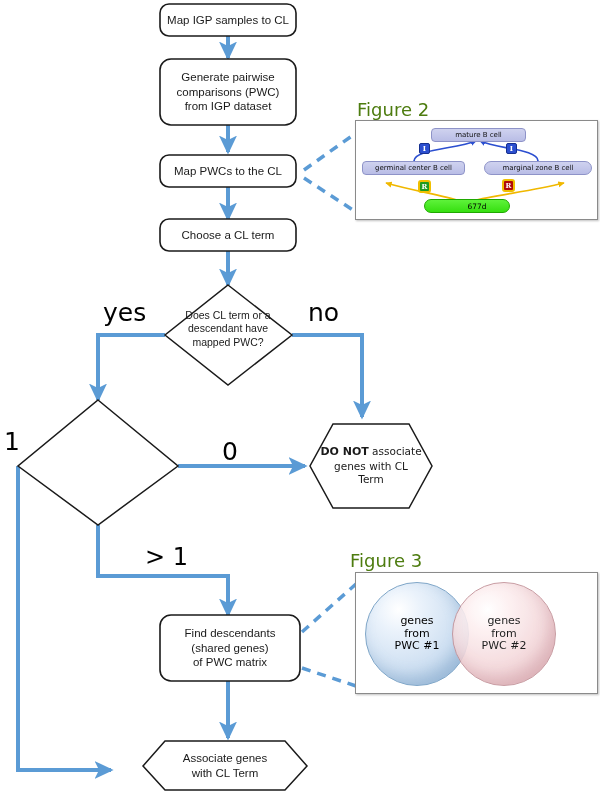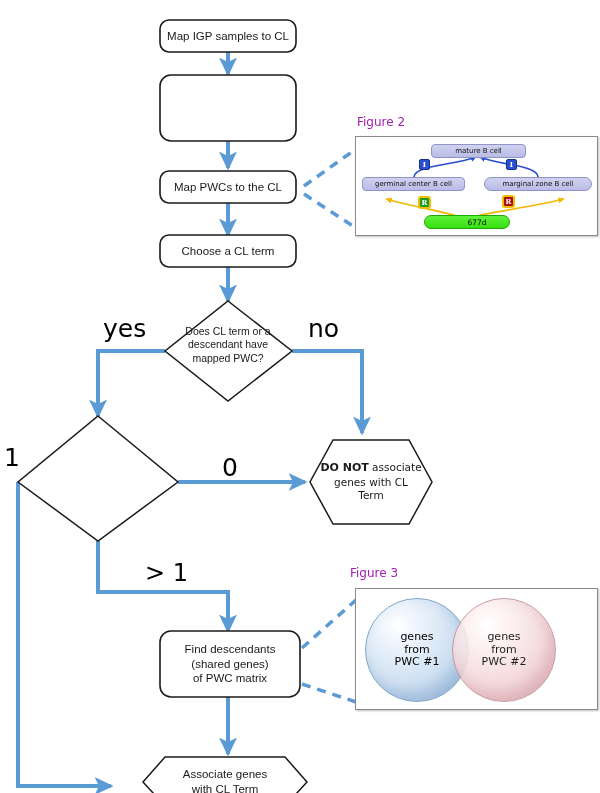--- a/index.html
+++ b/index.html
@@ -1,18 +1,18 @@
 <!DOCTYPE html>
 <html><head>
 <meta charset="utf-8">
 <style>
   html,body{margin:0;padding:0;background:#ffffff;}
   body{width:600px;height:793px;position:relative;overflow:hidden;
        font-family:"Liberation Sans",sans-serif;}
-  #canvas{position:absolute;left:0;top:16px;width:600px;height:584px;}
+  #canvas{position:absolute;left:0;top:0;width:600px;height:584px;}
   .svg-layer{position:absolute;left:0;top:0;width:600px;height:793px;}
 
   
   .node-label{
     position:absolute;
     display:flex;align-items:center;justify-content:center;
     text-align:center;
     font-family:"Liberation Sans",sans-serif;
     font-size:11.5px;color:#1a1a1a;line-height:1.28;
     pointer-events:none;
@@ -34,21 +34,21 @@
   .lbl-yes{font-size:25px;left:103px;top:298px;}
   .lbl-no {font-size:25px;left:308px;top:298px;}
   .lbl-one{font-size:25px;left:4px;top:427px;}
   .lbl-zero{font-size:25px;left:222px;top:437px;}
   .lbl-gt1{font-size:24px;left:145px;top:543px;}
 
   
   .fig-caption{
     position:absolute;
     font-family:"DejaVu Sans",sans-serif;
-    font-size:12px;color:#a21caf;white-space:nowrap;
+    font-size:18px;color:#4d7c0f;white-space:nowrap;
   }
   #fig2-caption{left:357px;top:99px;}
   #fig3-caption{left:350px;top:550px;}
 
   
   #fig2-box{
     position:absolute;left:355px;top:120px;width:243px;height:100px;
     background:#fff;border:1px solid #8a8a8a;box-sizing:border-box;
     box-shadow:1px 1px 2px rgba(0,0,0,.25);
     overflow:hidden;
@@ -171,20 +171,25 @@
     <g fill="#ffffff" stroke="#1a1a1a" stroke-width="1.5">
       <polygon points="333,424 409,424 432,466 409,508 333,508 310,466"></polygon>
       <polygon points="165,741 285,741 307,766 285,790 165,790 143,766"></polygon>
     </g>
   </svg>
 
   <div class="node-label" style="left:160px;top:4px;width:136px;height:32px;">
     <span>Map IGP samples to CL</span>
   </div>
 
+  <div class="node-label" style="left:160px;top:59px;width:136px;height:66px;flex-direction:column;">
+    <span>Generate pairwise</span>
+    <span>comparisons (PWC)</span>
+    <span>from IGP dataset</span>
+  </div>
 
   <div class="node-label" style="left:160px;top:155px;width:136px;height:32px;">
     <span>Map PWCs to the CL</span>
   </div>
 
   <div class="node-label" style="left:160px;top:219px;width:136px;height:32px;">
     <span>Choose a CL term</span>
   </div>
 
   <div class="node-label diamond-label" style="left:172px;top:300px;width:112px;height:58px;flex-direction:column;">

